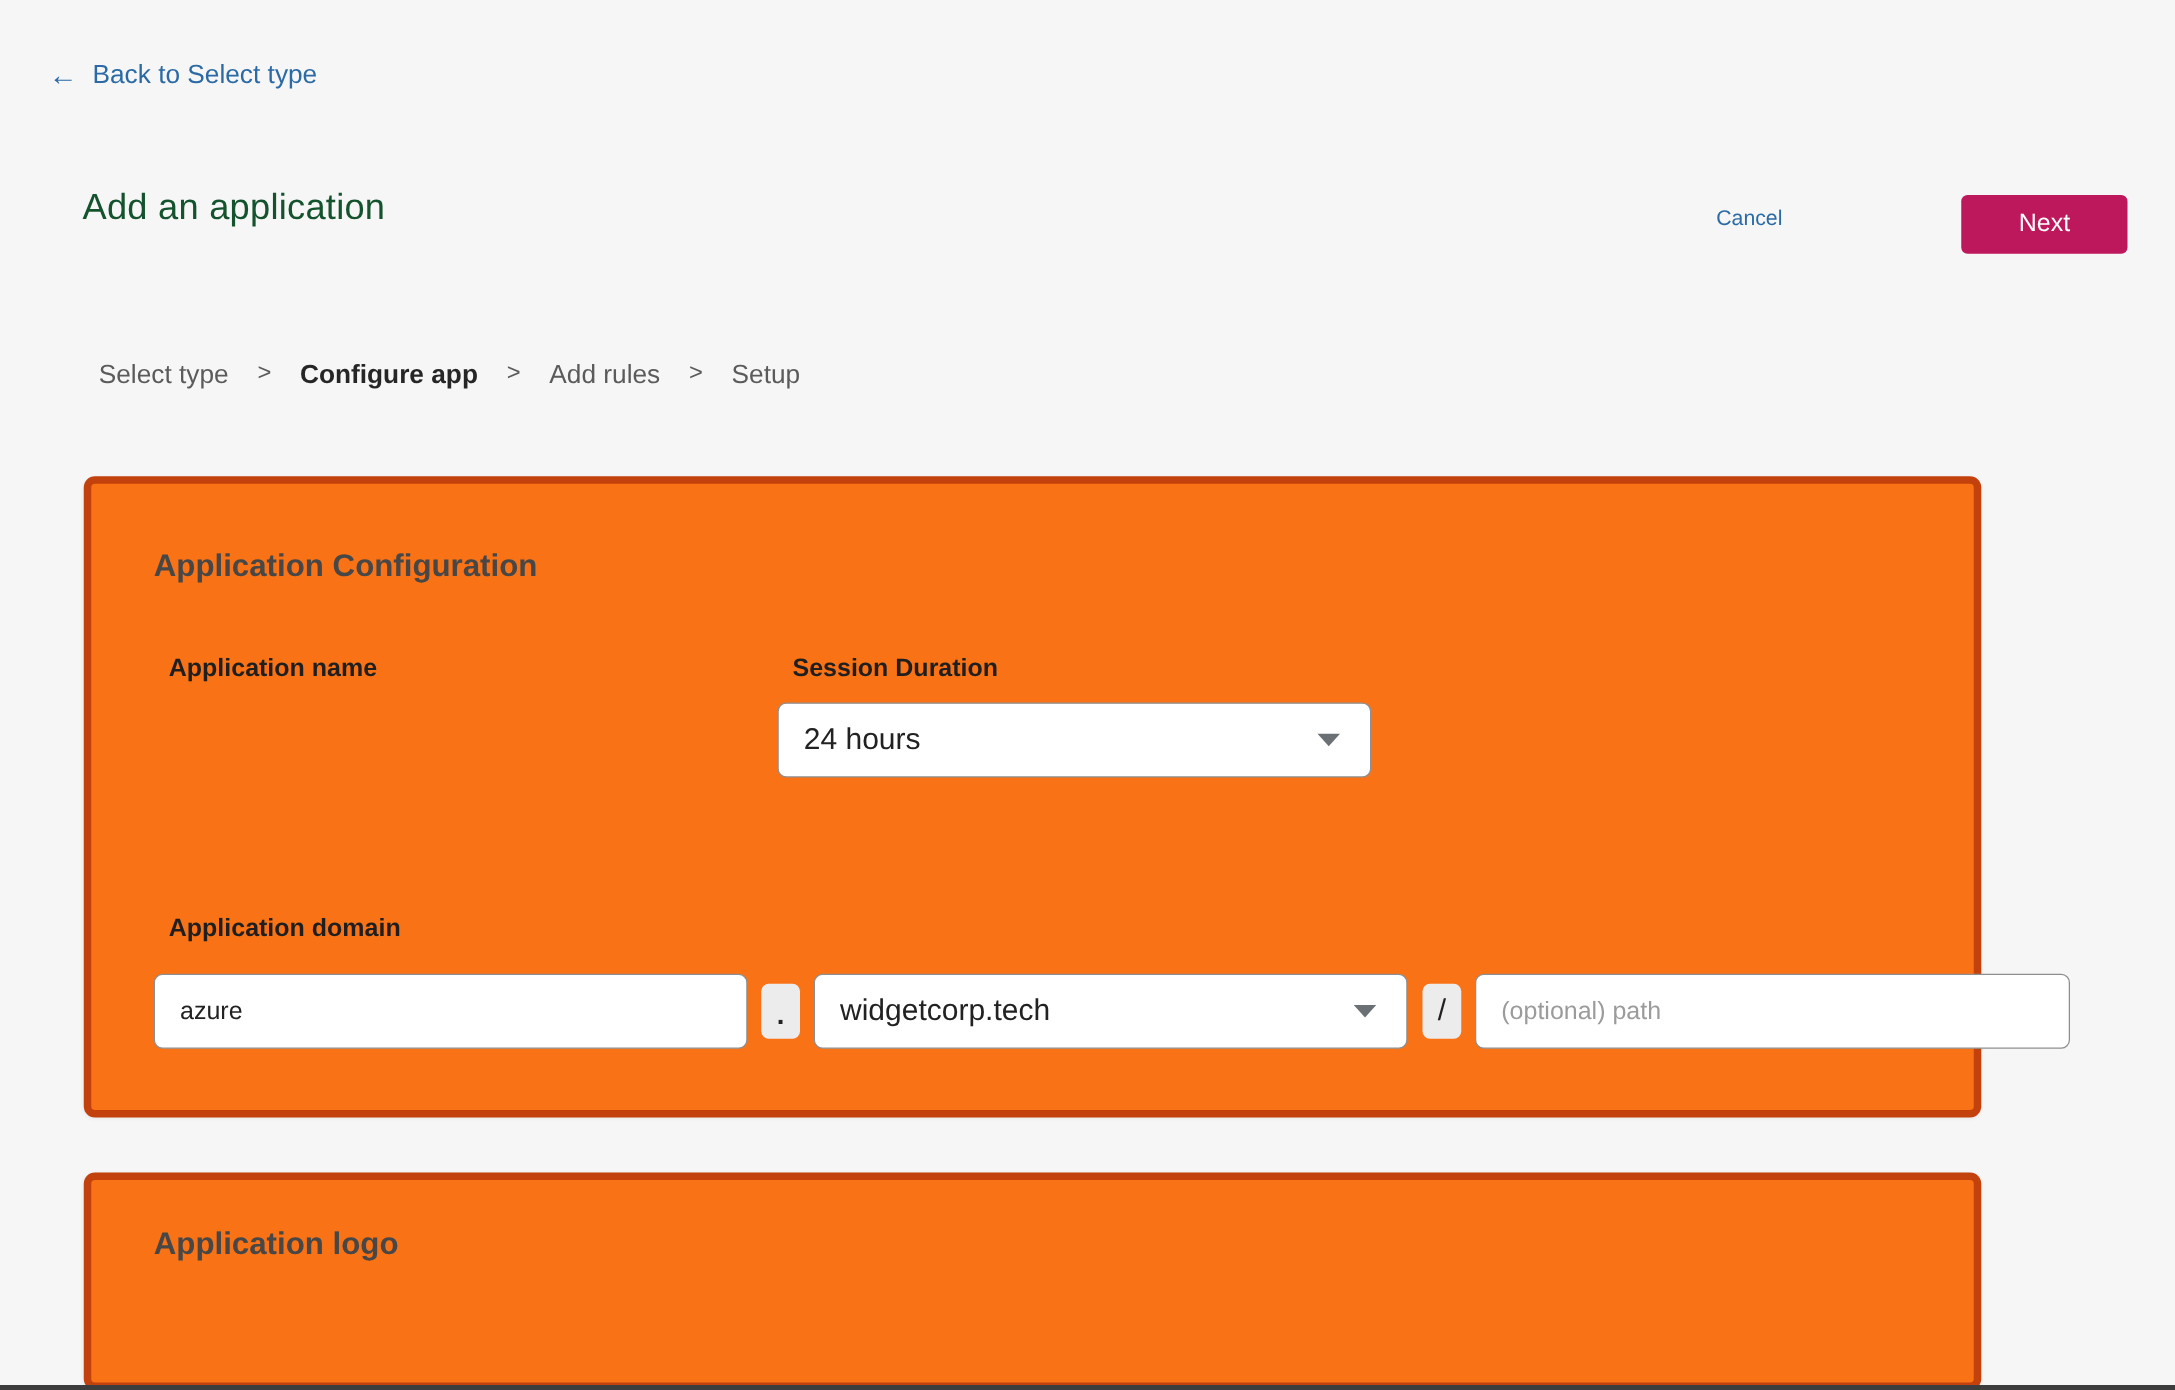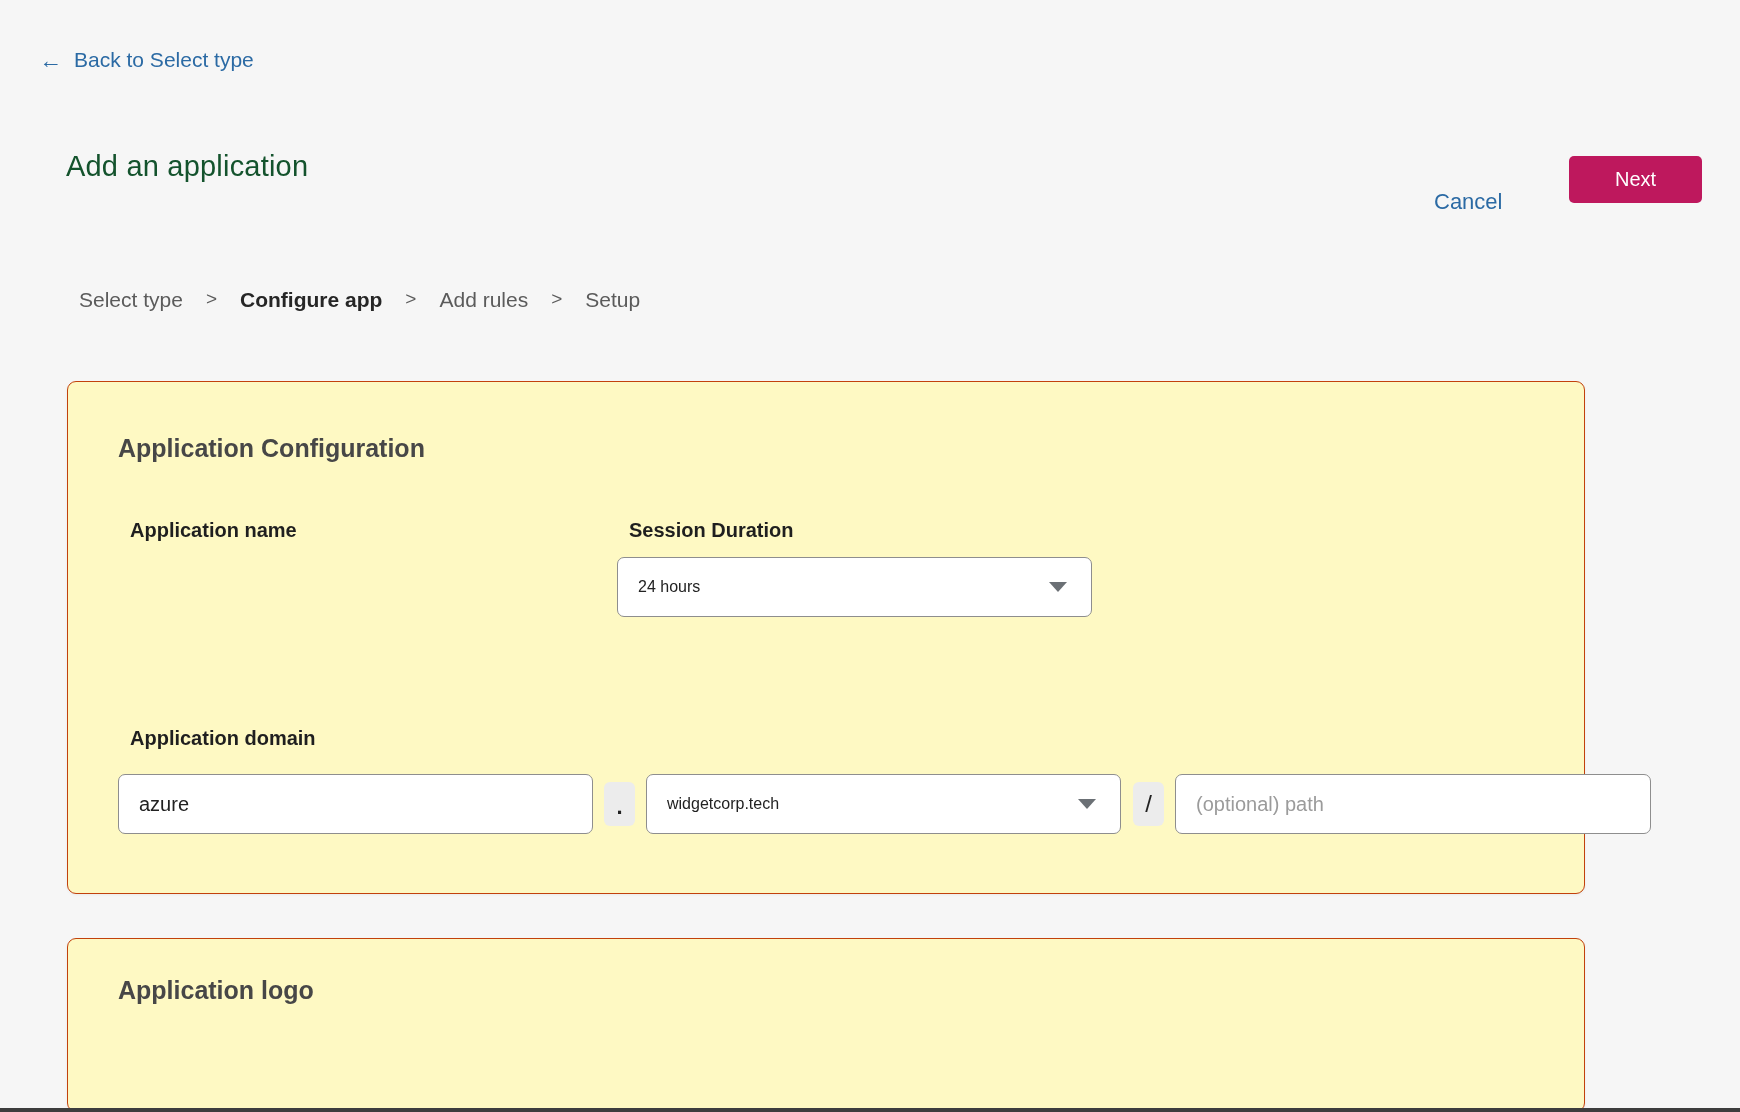--- a/index.html
+++ b/index.html
@@ -19,24 +19,23 @@
     font-size: 21px; color: #2b6aa4; cursor: pointer; text-decoration: none;
   }
   .back-arrow { font-size: 23px; line-height: 1; color: #2b6aa4; }
 
   .page-title {
     position: absolute; left: 66px; top: 150px;
     font-size: 29px; font-weight: 400; letter-spacing: 0.2px; color: #14532d;
   }
 
   .cancel-btn {
-    position: absolute; left: 1434px; top: 165px;
-    font-size: 22px; color: #2b6aa4; cursor: pointer; background: none; border: none;
+    position: absolute; left: 1373px; top: 165px;
+    font-size: 17px; color: #2b6aa4; cursor: pointer; background: none; border: none;
     font-family: inherit;
-    margin-top: 24px;
   }
   .next-btn {
     position: absolute; left: 1569px; top: 156px;
     width: 133px; height: 47px;
     background: #be185d; color: #ffffff;
     border: none; border-radius: 5px;
     font-size: 20px; font-family: inherit; cursor: pointer;
   }
 
   
@@ -45,22 +44,22 @@
     display: flex; align-items: flex-start; gap: 23px;
     font-size: 21px; color: #5b5b5b;
   }
   .breadcrumb .crumb { cursor: pointer; }
   .breadcrumb .crumb.active { font-weight: 700; color: #262626; }
   .breadcrumb .sep { color: #5b5b5b; font-size: 19px; }
 
   
   .card {
     position: absolute; left: 67px; width: 1518px;
-    background: #fef9c3;
-    border: 1px solid #c2410c;
+    background: #f97316;
+    border: 6px solid #c2410c;
     border-radius: 9px;
     box-shadow: 0 1px 3px rgba(0,0,0,0.05);
   }
   .card.config { top: 381px; height: 513px; }
   .card.logo   { top: 938px; height: 174px; }
 
   .card-title {
     position: absolute; left: 50px;
     font-size: 25px; font-weight: 700; color: #474747;
   }
@@ -80,21 +79,21 @@
     padding: 0 20px; outline: none;
   }
   .text-input::placeholder { color: #9b9b9b; }
 
   .select-box {
     position: absolute; height: 60px;
     border: 1px solid #8e8e8e; border-radius: 7px;
     background: #fff;
     display: flex; align-items: center; justify-content: space-between;
     padding: 0 24px 0 20px;
-    font-size: 16px; color: #222; cursor: pointer;
+    font-size: 24px; color: #222; cursor: pointer;
   }
   .caret {
     width: 0; height: 0;
     border-left: 9px solid transparent;
     border-right: 9px solid transparent;
     border-top: 10px solid #6b7075;
   }
 
   .sep-box {
     position: absolute; width: 31px; height: 44px;

